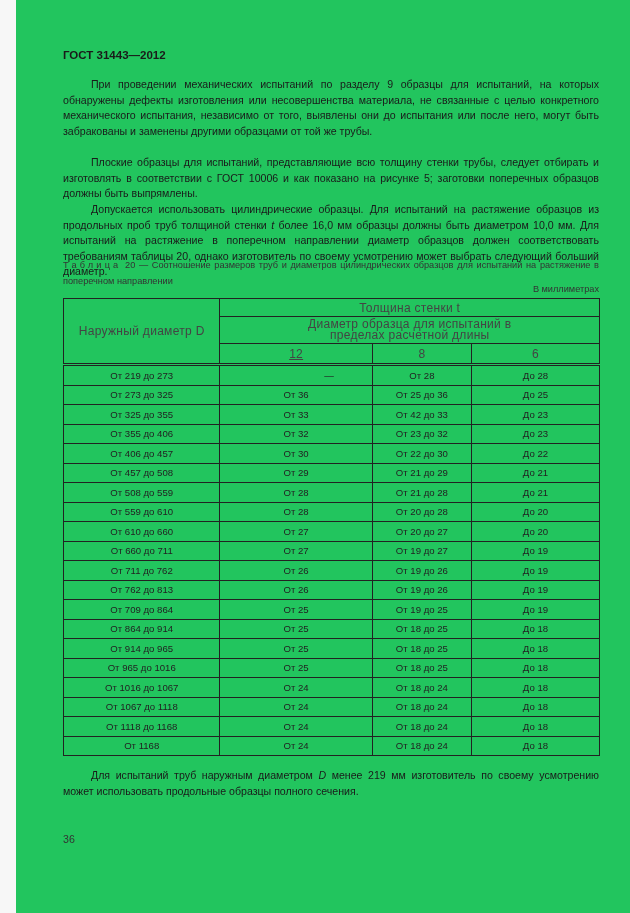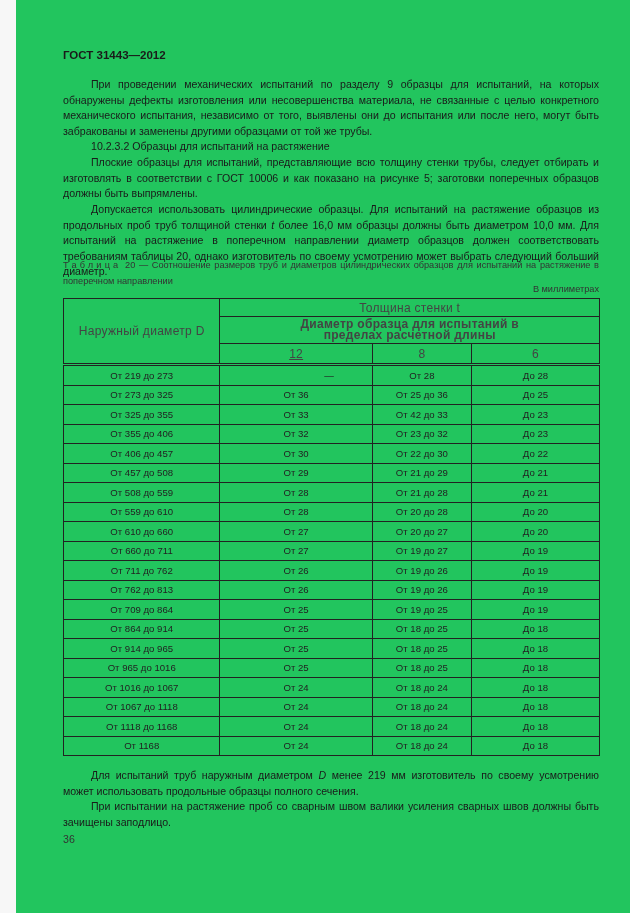--- a/index.html
+++ b/index.html
@@ -106,38 +106,37 @@
   </style>
 </head>
 <body>
 
 <div class="page">
 
   <div class="doc-header">ГОСТ 31443—2012</div>
 
   <p class="para" style="top:77px;"><span class="indent"></span><span>При проведении механических испытаний по разделу 9 образцы для испытаний, на которых обнаружены дефекты изготовления или несовершенства материала, не связанные с целью конкретного механического испытания, независимо от того, выявлены они до испытания или после него, могут быть забракованы и заменены другими образцами от той же трубы.</span></p>
 
-  <div class="sub-heading" style="top:139px;">10.2.3.2 Образцы для испытаний на растяжение</div>
 
   <p class="para" style="top:155px;"><span class="indent"></span><span>Плоские образцы для испытаний, представляющие всю толщину стенки трубы, следует отбирать и изготовлять в соответствии с ГОСТ 10006 и как показано на рисунке 5; заготовки поперечных образцов должны быть выпрямлены.</span></p>
 
   <p class="para" style="top:202px;"><span class="indent"></span><span>Допускается использовать цилиндрические образцы. Для испытаний на растяжение образцов из продольных проб труб толщиной стенки </span><i>t</i><span> более 16,0 мм образцы должны быть диаметром 10,0 мм. Для испытаний на растяжение в поперечном направлении диаметр образцов должен соответствовать требованиям таблицы 20, однако изготовитель по своему усмотрению может выбрать следующий больший диаметр.</span></p>
 
   <div class="caption"><span class="spaced">Таблица</span><span> 20 — Соотношение размеров труб и диаметров цилиндрических образцов для испытаний на растяжение в поперечном направлении</span></div>
 
   <div class="units">В миллиметрах</div>
 
   <table class="data">
     <thead>
       <tr class="h-row1">
         <th class="col0" rowspan="3">Наружный диаметр D</th>
         <th colspan="3">Толщина стенки t</th>
       </tr>
       <tr class="h-row2">
-        <th colspan="3"><span style="display:inline-block;width:230px;font-weight:bold;">Диаметр образца для испытаний в пределах расчетной длины</span></th>
+        <th colspan="3"><span style="display:inline-block;width:230px;">Диаметр образца для испытаний в пределах расчетной длины</span></th>
       </tr>
       <tr class="h-row3">
         <th class="col1">12</th>
         <th class="col2">8</th>
         <th class="col3">6</th>
       </tr>
     </thead>
     <tbody id="table-body">
         <tr>
           <td class="c0">От 219 до 273</td>
@@ -257,16 +256,15 @@
           <td class="c0">От 1168</td>
           <td class="c1">От 24</td>
           <td class="c2">От 18 до 24</td>
           <td class="c3">До 18</td>
         </tr>
       </tbody>
   </table>
 
   <p class="para" style="top:768px;"><span class="indent"></span><span>Для испытаний труб наружным диаметром </span><i>D</i><span> менее 219 мм изготовитель по своему усмотрению может использовать продольные образцы полного сечения.</span></p>
 
-  <p class="para" style="top:799px;"><span class="indent"></span><span>При испытании на растяжение проб со сварным швом валики усиления сварных швов должны быть зачищены заподлицо.</span></p>
 
   <div class="page-number">36</div>
 </div>
 
 </body></html>

